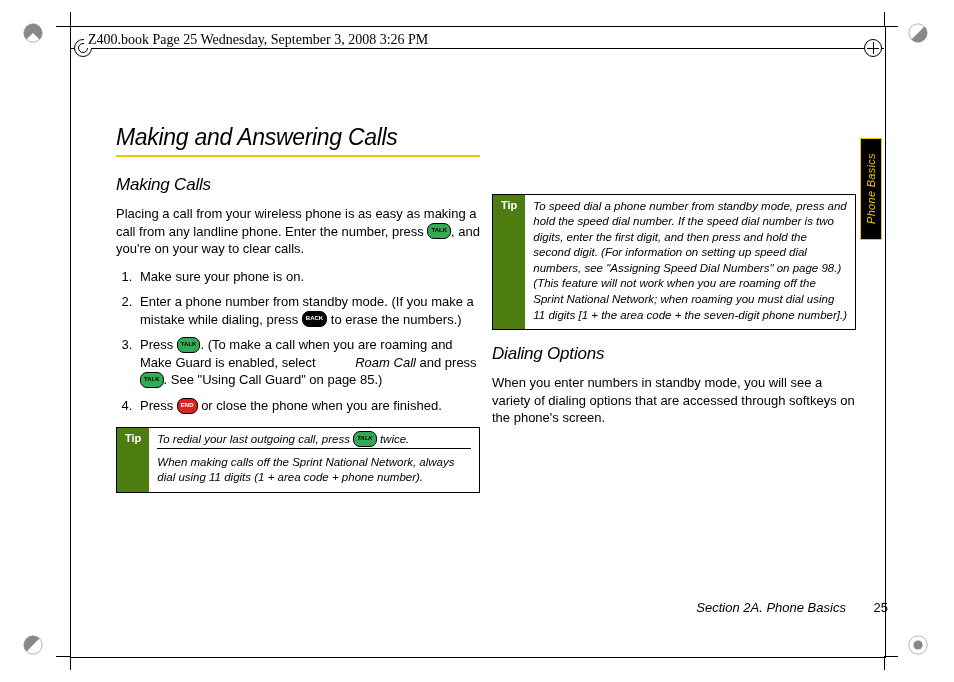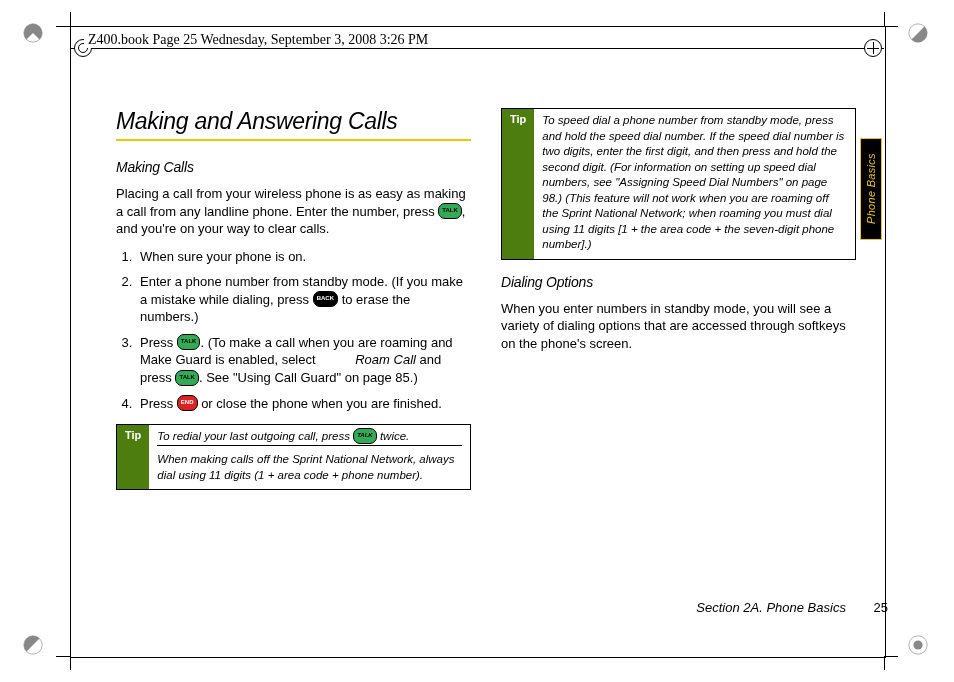--- a/index.html
+++ b/index.html
@@ -88,24 +88,25 @@
     content:"";
     position:absolute;
     background:#000;
   }
   .header-drill-right::before { width:12px; height:0.5px; }
   .header-drill-right::after { width:0.5px; height:12px; }
 
   .content {
     position: absolute;
     left: 116px;
-    top: 108px;
+    top: 124px;
     width: 740px;
     display: flex;
-    gap: 30px;
+    gap: 12px;
+    align-items: center;
   }
   .col {
     flex: 1;
     min-width: 0;
   }
   h1.page-title {
     font-family: Arial, Helvetica, sans-serif;
     font-style: italic;
     font-weight: normal;
     font-size: 23px;
@@ -113,21 +114,21 @@
     letter-spacing: -0.3px;
   }
   .title-underline {
     height: 2px;
     background: #f2c500;
     margin-bottom: 18px;
   }
   h2.section {
     font-style: italic;
     font-weight: normal;
-    font-size: 14px;
+    font-size: 17px;
     margin: 0 0 10px 0;
     letter-spacing: -0.2px;
   }
   p { margin: 0 0 10px 0; line-height: 1.35; }
   ol { margin: 0 0 12px 0; padding-left: 20px; }
   ol li { margin-bottom: 8px; line-height: 1.35; padding-left: 4px; }
   .key {
     display: inline-block;
     vertical-align: middle;
     height: 14px;
@@ -255,21 +256,21 @@
 
 <div class="content">
   <div class="col">
     <h1 class="page-title">Making and Answering Calls</h1>
     <div class="title-underline"></div>
     <h2 class="section">Making Calls</h2>
     <p>
       <span>Placing a call from your wireless phone is as easy as making a call from any landline phone. Enter the number, press </span><span class="key key-talk">TALK</span><span>, and you're on your way to clear calls.</span>
     </p>
     <ol>
-      <li><span>When sure your phone is on.</span></li>
+      <li><span>Make sure your phone is on.</span></li>
       <li>
         <span>Enter a phone number from standby mode. (If you make a mistake while dialing, press </span><span class="key key-back">BACK</span><span> to erase the numbers.)</span>
       </li>
       <li>
         <span>Press </span><span class="key key-talk">TALK</span><span>. (To make a call when you are roaming and Make Guard is enabled, select </span><span class="roam">Roam Call</span><span> and press </span><span class="key key-talk">TALK</span><span>. See "Using Call Guard" on page 85.)</span>
       </li>
       <li>
         <span>Press </span><span class="key key-end">END</span><span> or close the phone when you are finished.</span>
       </li>
     </ol>

